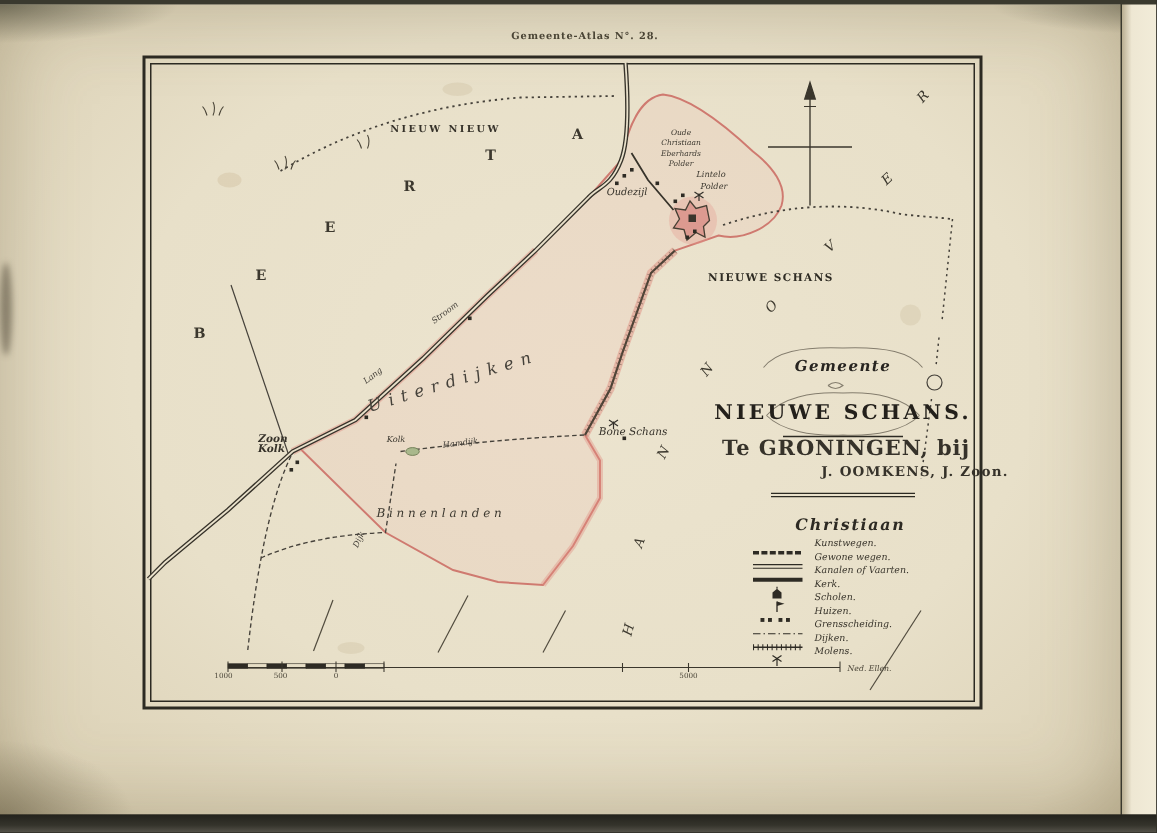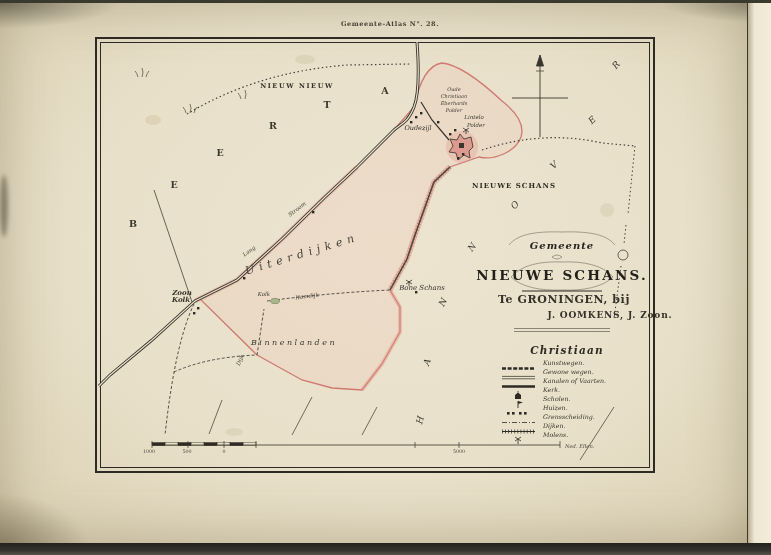--- a/index.html
+++ b/index.html
@@ -38,21 +38,21 @@
   .lbl-klein{font-size:7px;font-style:italic;font-weight:bold;line-height:7px;text-align:center;}
   .lbl-tiny{font-size:5px;font-style:italic;line-height:6.5px;text-align:center;color:#3d3930;}
   .lbl-road{font-size:5.5px;font-style:italic;color:#45413a;}
   .sp-letter{position:absolute;color:#3c382e;}
   .sp-big{font-size:9.5px;font-weight:600;}
   .sp-han{font-size:9px;font-style:italic;}
   
   .cartouche{position:absolute;left:0;top:0;}
   .crt-gemeente{font-size:10px;font-weight:bold;font-style:italic;letter-spacing:1px;color:#272420;}
   .crt-title{font-size:13.5px;font-weight:bold;letter-spacing:2.2px;color:#23201b;}
-  .crt-pub1{font-size:11px;font-weight:bold;letter-spacing:.6px;}
+  .crt-pub1{font-size:14px;font-weight:bold;letter-spacing:.6px;}
   .crt-pub2{font-size:9px;font-weight:bold;letter-spacing:.8px;}
   .crt-rule{position:absolute;transform:translate(-50%,-50%);background:#2c2a22;height:1px;}
   .crt-rule.dbl{height:3px;background:linear-gradient(180deg,#2c2a22 0,#2c2a22 30%,transparent 30%,transparent 70%,#2c2a22 70%);}
   
   .legend-title{font-size:10.5px;font-style:italic;font-weight:bold;letter-spacing:1.2px;color:#2d2a23;}
   .lg-row{position:absolute;height:9px;display:flex;align-items:center;}
   .lg-sym{width:44px;height:9px;flex:0 0 44px;}
   .lg-label{font-size:6.3px;font-style:italic;color:#3a362d;white-space:nowrap;}
   
   .scale-num{position:absolute;transform:translate(-50%,0);font-size:4.8px;color:#4a4538;}

